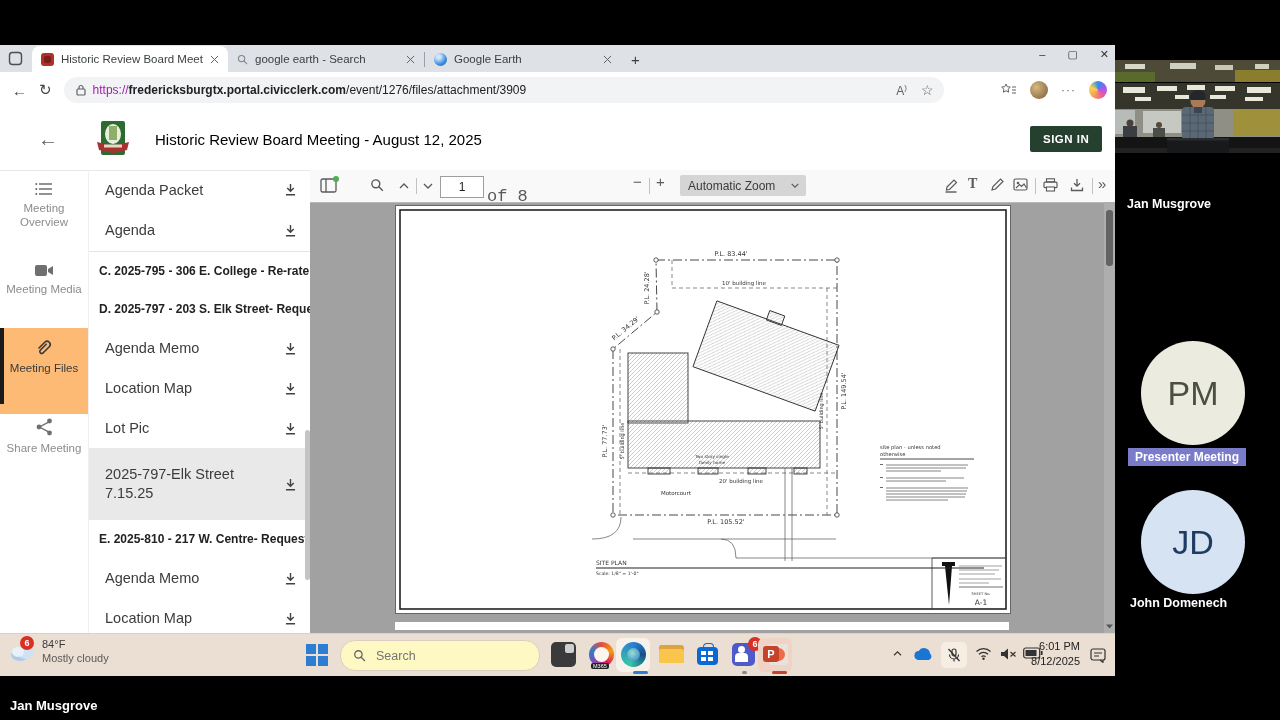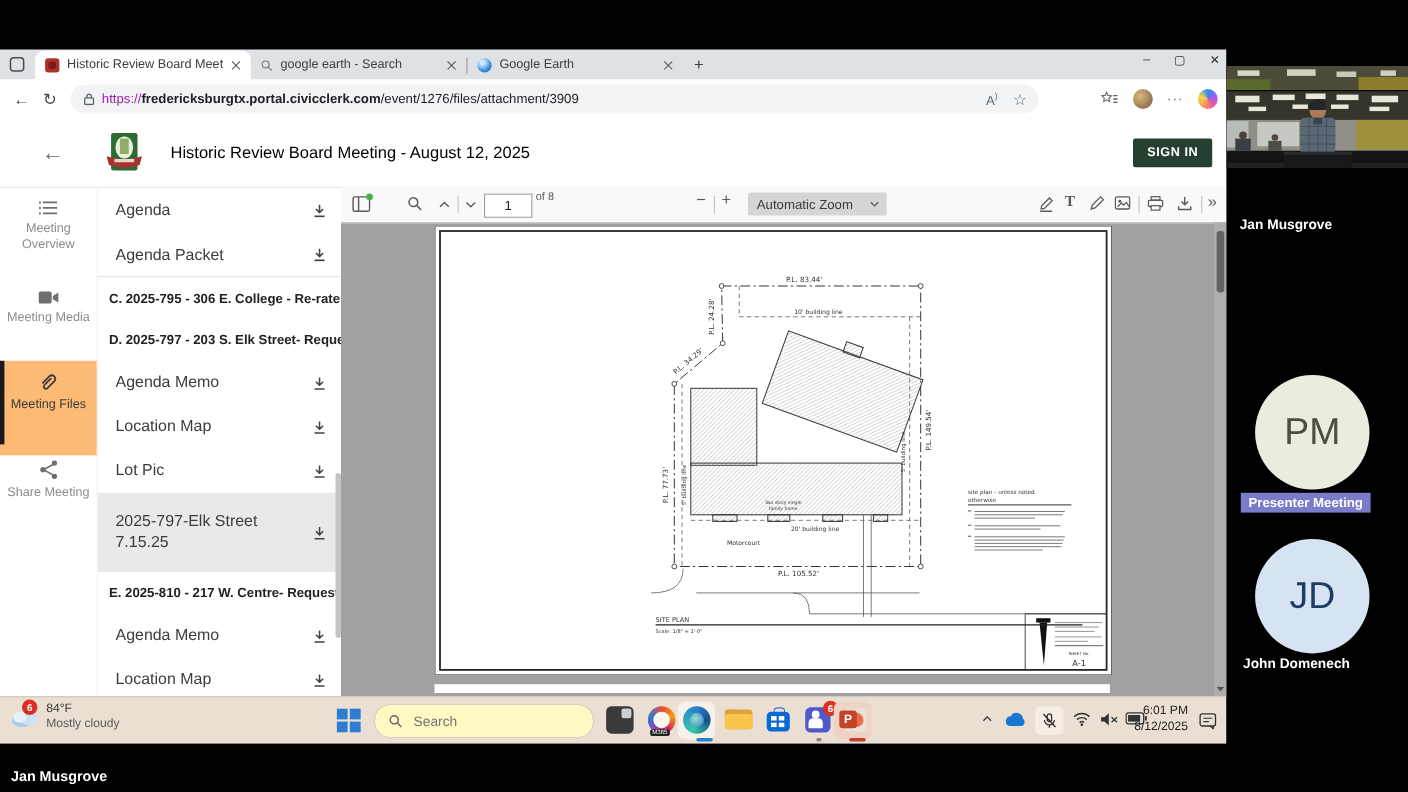--- a/index.html
+++ b/index.html
@@ -57,21 +57,21 @@
          color:#222;white-space:nowrap;overflow:hidden;}
   .fdiv{height:1px;background:#e4e4e4;}
   .fscroll{position:absolute;right:1px;top:260px;width:5px;height:150px;background:#c4c4c4;border-radius:3px;}
   
   .pdf{position:absolute;left:310px;top:62px;width:805px;height:463px;background:#a1a1a1;}
   .pdftoolbar{position:relative;height:32px;background:#f9f9fa;border-bottom:1px solid #b9b9b9;}
   .ticon{position:absolute;top:8px;color:#5a5a5a;}
   .tdiv{position:absolute;top:8px;width:1px;height:16px;background:#c2c2c2;}
   .pageinput{position:absolute;left:130px;top:6px;width:38px;height:18px;border:1px solid #9e9e9e;
              background:#fff;font-size:12px;text-align:center;font-family:inherit;color:#222;}
-  .of8{position:absolute;left:177px;top:4px;font-size:10px;color:#5a5a5a;}
+  .of8{position:absolute;left:177px;top:17px;font-size:17px;color:#5a5a5a;font-family:Liberation Mono, monospace;}
   .zoomsel{position:absolute;left:370px;top:5px;width:118px;height:21px;background:#d5d5d5;border-radius:2px;
            font-size:12px;color:#3c3c3c;display:flex;align-items:center;padding-left:8px;}
   .zoomsel .zchev{position:absolute;right:6px;top:7px;color:#555;}
   .docarea{position:absolute;left:0;top:32px;width:805px;height:431px;overflow:hidden;}
   .pdfpage{position:absolute;left:85px;top:3px;width:614px;height:407px;background:#fff;border:1px solid #666;}
   .nextpage{position:absolute;left:85px;top:420px;width:614px;height:8px;background:#fff;}
   .vscroll{position:absolute;right:0;top:0;width:11px;height:431px;background:#aeaeae;}
   .vthumb{position:absolute;right:2px;top:8px;width:7px;height:56px;background:#636363;border-radius:3px;}
   .varrow{position:absolute;right:1px;bottom:3px;color:#555;}
   .plan text{font-family:"DejaVu Sans",sans-serif;fill:#333;}
@@ -250,28 +250,28 @@
                 <circle cx="3" cy="9" r="2.4" fill="#6f6f6f"></circle>
                 <circle cx="13.5" cy="15" r="2.4" fill="#6f6f6f"></circle>
                 <path d="M13 3.8L3.5 9l9.5 5.2" fill="none" stroke="#6f6f6f" stroke-width="1.4"></path>
               </svg>
           </span>
           <span>Share Meeting</span>
         </div>
       </div>
 
       <div class="filepanel">
+        <div class="frow" style="height:39px">
+          <span class="flabel">Agenda Packet</span>
+          <svg class="dlwrap" width="13" height="13">
+              <use href="#i-dl"></use>
+            </svg>
+        </div>
         <div class="frow" style="height:42px">
           <span class="flabel">Agenda</span>
-          <svg class="dlwrap" width="13" height="13">
-              <use href="#i-dl"></use>
-            </svg>
-        </div>
-        <div class="frow" style="height:39px">
-          <span class="flabel">Agenda Packet</span>
           <svg class="dlwrap" width="13" height="13">
               <use href="#i-dl"></use>
             </svg>
         </div>
         <div class="fdiv"></div>
         <div class="fhead">
           <span>C. 2025-795 - 306 E. College - Re-rate t...</span>
         </div>
         <div class="fhead">
           <span>D. 2025-797 - 203 S. Elk Street- Reques...</span>

